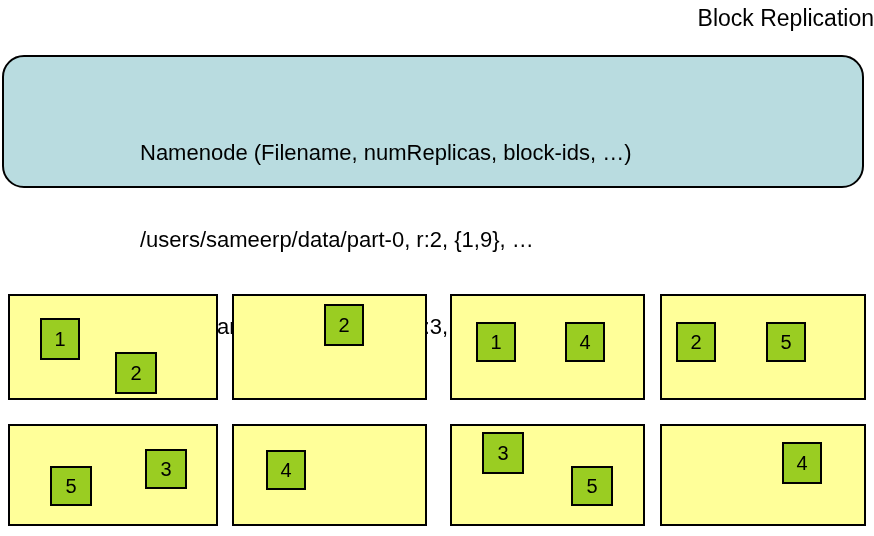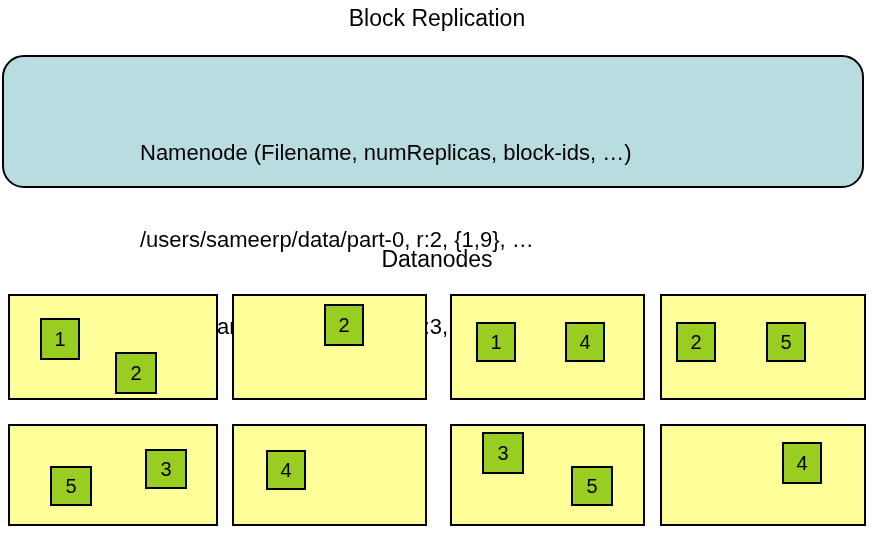--- a/index.html
+++ b/index.html
@@ -19,21 +19,21 @@
     background: #ffffff;
     overflow: hidden;
   }
 
   
   .diagram-title {
     position: absolute;
     left: 0;
     top: 4px;
     width: 874px;
-    text-align: center;
+    text-align: right;
     font-size: 23px;
     color: #000000;
     line-height: 28px;
     white-space: nowrap;
   }
 
   
   .namenode-panel {
     position: absolute;
     left: 2px;
@@ -101,21 +101,20 @@
   <div class="diagram-title">Block Replication</div>
 
   <div class="namenode-panel">
     <div class="namenode-text">
       <span class="namenode-line">Namenode (Filename, numReplicas, block-ids, …)</span>
       <span class="namenode-line">/users/sameerp/data/part-0, r:2, {1,9}, …</span>
       <span class="namenode-line">/users/sameerp/data/part-1, r:3, {2,4,5}, …</span>
     </div>
   </div>
 
-  <div class="datanodes-label">Datanodes</div>
 
   <div id="datanode-layer">
       <div class="datanode" style="left: 8px; top: 294px; width: 210px; height: 106px;">
         <div class="block" style="left: 30px; top: 22px; width: 40px; height: 42px;">1</div>
         <div class="block" style="left: 105px; top: 56px; width: 42px; height: 42px;">2</div>
       </div>
       <div class="datanode" style="left: 232px; top: 294px; width: 195px; height: 106px;">
         <div class="block" style="left: 90px; top: 8px; width: 40px; height: 42px;">2</div>
       </div>
       <div class="datanode" style="left: 450px; top: 294px; width: 195px; height: 106px;">

